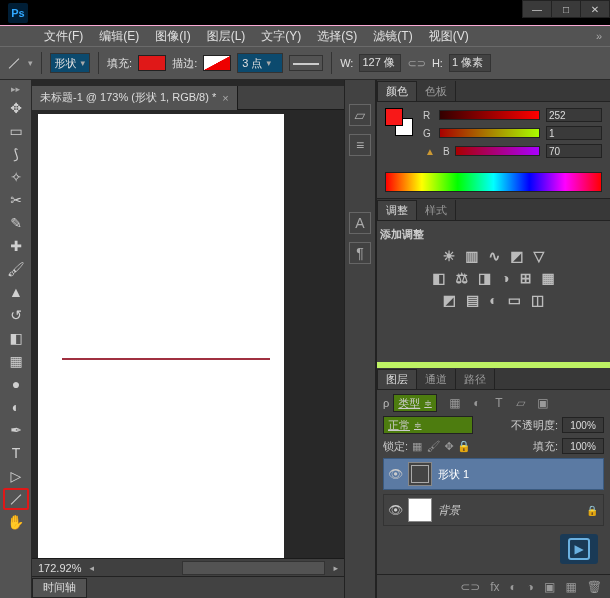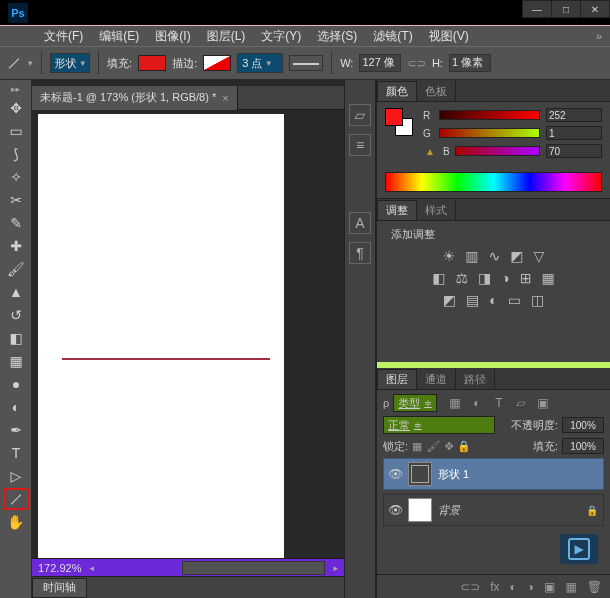--- a/index.html
+++ b/index.html
@@ -38,21 +38,21 @@
 .tool.selected { border:2px solid #e01818; }
 
 
 .docarea { flex:1; background:#282828; display:flex; flex-direction:column; position:relative;}
 .doc-tabs { height:24px; background:#424242; display:flex; align-items:center; border-bottom:1px solid #1a1a1a;margin-top:6px;}
 .doc-tab { height:24px; background:#535353; border-right:1px solid #1a1a1a; padding:0 8px; display:flex; align-items:center; font-size:11px; color:#ddd; gap:6px;}
 .doc-tab .close { font-size:11px; color:#aaa;}
 .doc-canvas-wrap { flex:1; background:#282828; display:flex; align-items:flex-start; justify-content:flex-start; overflow:hidden; position:relative;}
 .doc-canvas { width:246px; height:470px; background:#fff; margin-left:6px; margin-top:4px; position:relative;}
 .the-line { position:absolute; left:24px; right:14px; top:244px; height:2px; background:#a03040;}
-.status-bar { height:18px; background:#6d28d9; border-top:1px solid #1a1a1a; display:flex; align-items:center; padding:0 6px; font-size:11px; color:#ddd; gap:8px;}
+.status-bar { height:18px; background:#404040; border-top:1px solid #1a1a1a; display:flex; align-items:center; padding:0 6px; font-size:11px; color:#ddd; gap:8px;}
 .scrollbar-h { height:14px; background:#535353; margin: 0 0 0 80px; flex:1; border:1px solid #333;}
 .scroll-arrow { font-size:9px; color:#aaa;}
 
 
 .dockcol { width:32px; background:#424242; border-left:1px solid #222; border-right:1px solid #222; display:flex; flex-direction:column; align-items:center; padding-top:24px; gap:8px;}
 .dock-icon { width:22px; height:22px; border:1px solid #666; display:flex; align-items:center; justify-content:center; color:#aaa; font-size:14px;}
 
 
 .panels { width:234px; background:#424242; border-left:1px solid #222; display:flex; flex-direction:column;justify-content:center;}
 .panel-tabs { height:22px; background:#383838; display:flex; align-items:flex-end; border-bottom:1px solid #222;}
@@ -68,21 +68,21 @@
 .slider { flex:1; height:10px; border:1px solid #222; position:relative;}
 .slider.r { background:linear-gradient(to right,#300,#f00);}
 .slider.g { background:linear-gradient(to right,#a00,#af0);}
 .slider.b { background:linear-gradient(to right,#a00,#a0f);}
 .slider-val { width:56px; height:14px; background:#3a3a3a; border:1px solid #222; font-size:10px; color:#ddd; padding:0 2px; display:flex; align-items:center;}
 .chan-label { width:10px; font-size:10px; color:#ccc;}
 .spectrum { height:20px; margin:4px 8px 6px 8px; background:linear-gradient(to right, #f00,#ff0,#0f0,#0ff,#00f,#f0f,#f00); border:1px solid #222;}
 .warn-icon { width:14px; height:14px; color:#c93; font-size:10px; display:flex; align-items:center; justify-content:center;}
 
 
-.adjust-body { padding:4px 12px; }
+.adjust-body { padding:4px 1px;font-weight:bold; }
 .adjust-row { display:flex; gap:10px; justify-content:center; margin:6px 0; color:#bbb; font-size:14px;}
 
 
 .layers-body { padding:4px 6px; display:flex; flex-direction:column; gap:4px;}
 .layers-row { display:flex; align-items:center; gap:4px;}
 .layers-select { height:18px; background:#4d7c0f; border:1px solid #222; color:#ccc; font-size:11px; padding:0 4px; display:flex; align-items:center;text-decoration:underline;}
 .layers-select .arrow { margin-left:4px; font-size:9px;}
 .filter-icons { display:flex; gap:6px; margin-left:6px;}
 .f-icon { width:16px; height:16px; display:flex; align-items:center; justify-content:center; color:#999; font-size:12px;}
 .opacity-val { width:42px; height:16px; background:#3a3a3a; border:1px solid #222; font-size:10px; display:flex; align-items:center; justify-content:center; color:#ddd;}
@@ -300,21 +300,21 @@
             </div>
           <div class="filter-icons">
             <span class="f-icon">▦</span>
             <span class="f-icon">◐</span>
             <span class="f-icon">T</span>
             <span class="f-icon">▱</span>
             <span class="f-icon">▣</span>
           </div>
         </div>
         <div class="layers-row">
-          <div class="layers-select" style="width:112px">
+          <div class="layers-select" style="width:90px">
               <span>正常</span>
               <span class="arrow">≑</span>
             </div>
           <span style="margin-left:auto;font-size:11px;color:#ccc">不透明度:</span>
           <div class="opacity-val">100%</div>
         </div>
         <div class="layers-row">
           <span style="font-size:11px;color:#ccc">锁定:</span>
           <div class="lock-icons">
             <span>▦</span>

